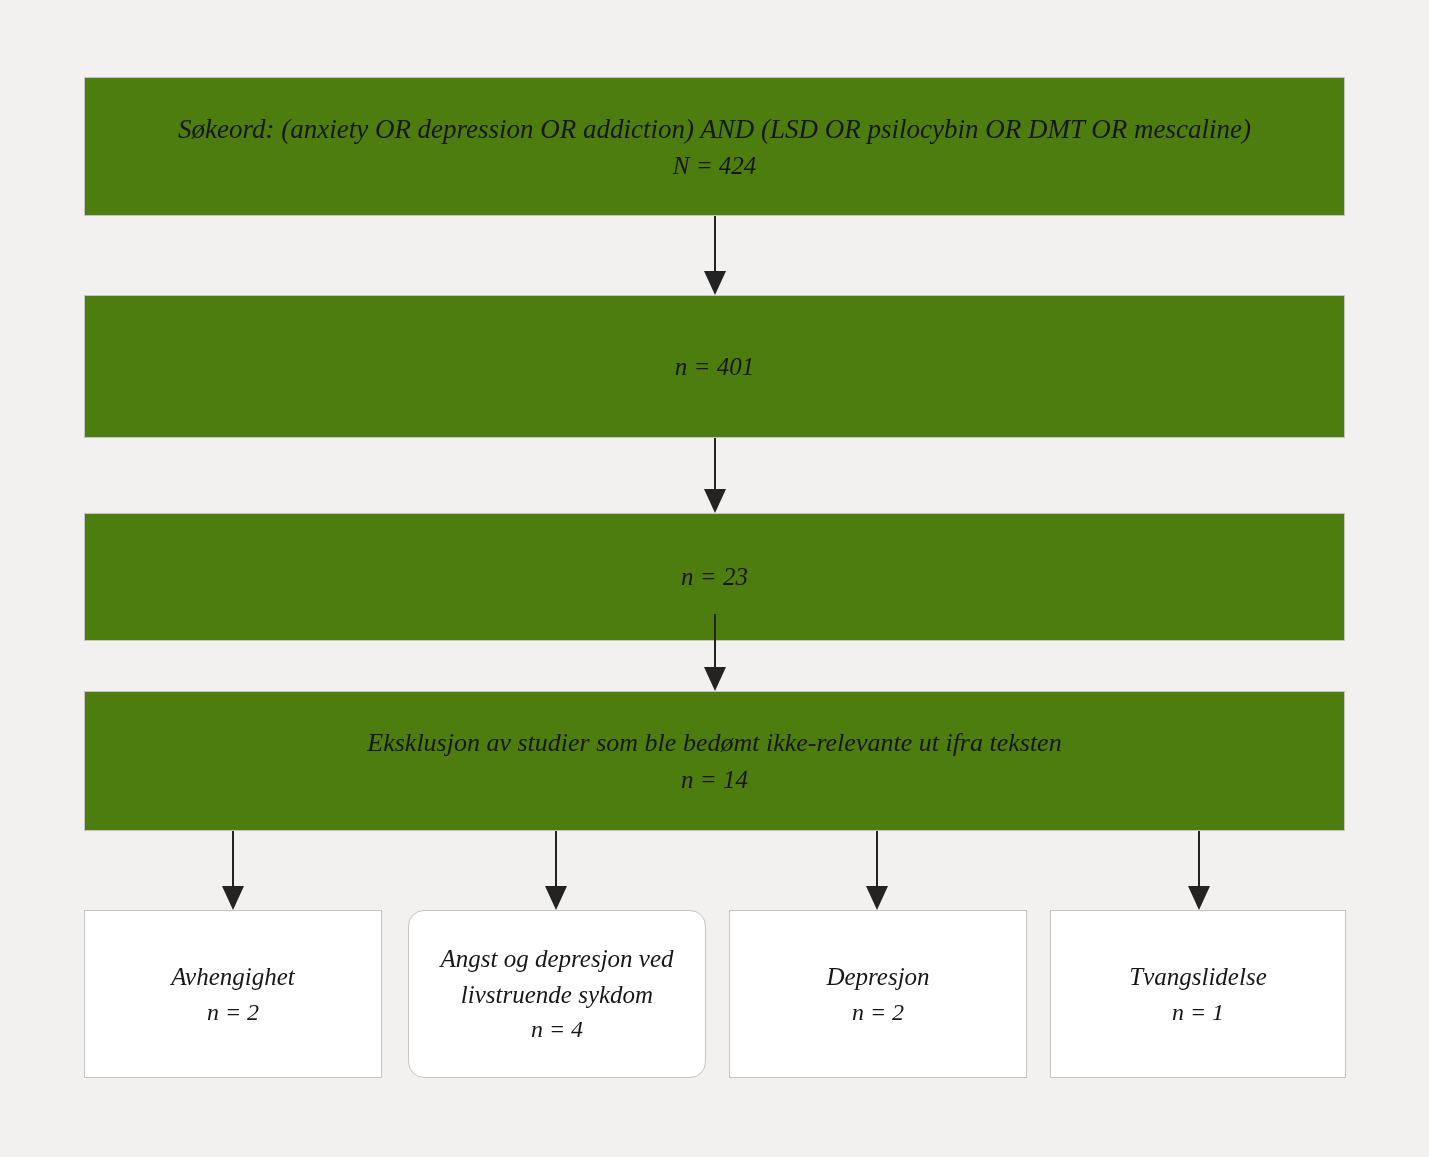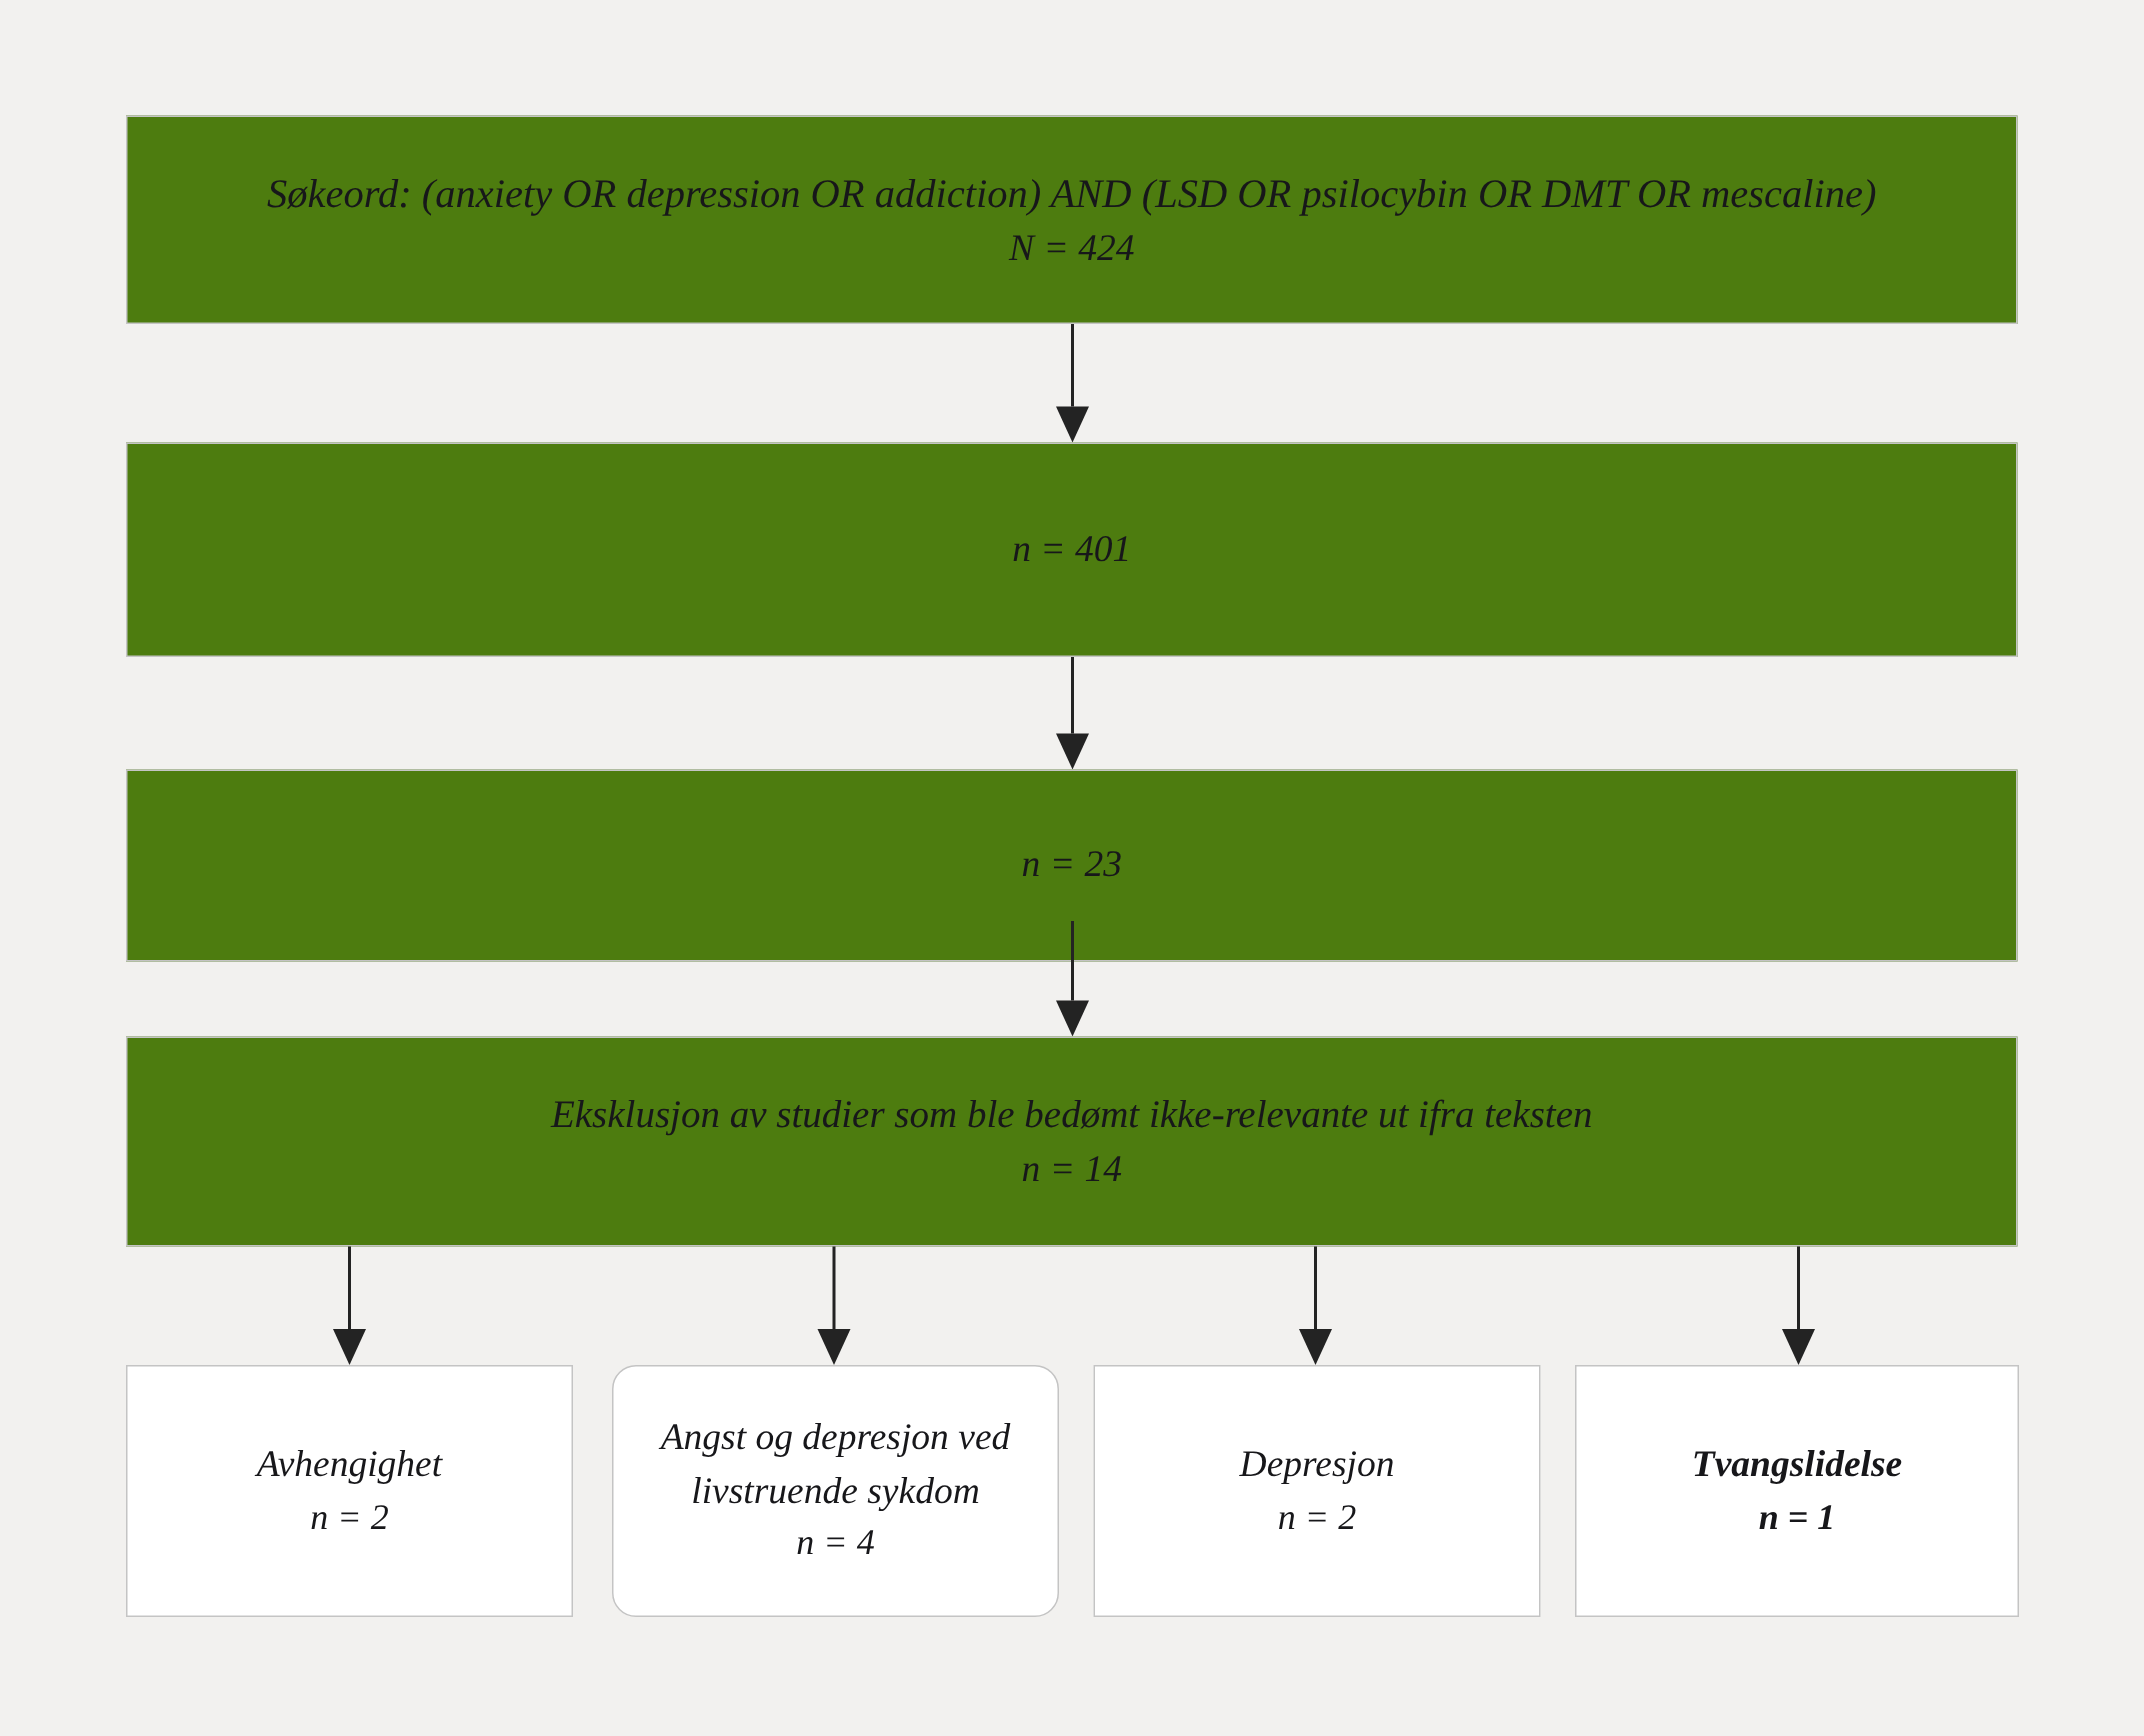--- a/index.html
+++ b/index.html
@@ -71,21 +71,21 @@
   .cat-box .line {
     font-style: italic;
     font-size: 25px;
     line-height: 1.42;
   }
   .cat-box .line.count { font-size: 24px; }
 
   #cat-0 { left: 84px;   width: 298px; }
   #cat-1 { left: 408px;  width: 298px; border-radius: 16px; }
   #cat-2 { left: 729px;  width: 298px; }
-  #cat-3 { left: 1050px; width: 296px; font-weight: bold; }
+  #cat-3 { left: 1050px; width: 296px; }
 
   
   .arrow {
     position: absolute;
     width: 22px;
   }
   .arrow .shaft {
     position: absolute;
     left: 10px;
     top: 0;

